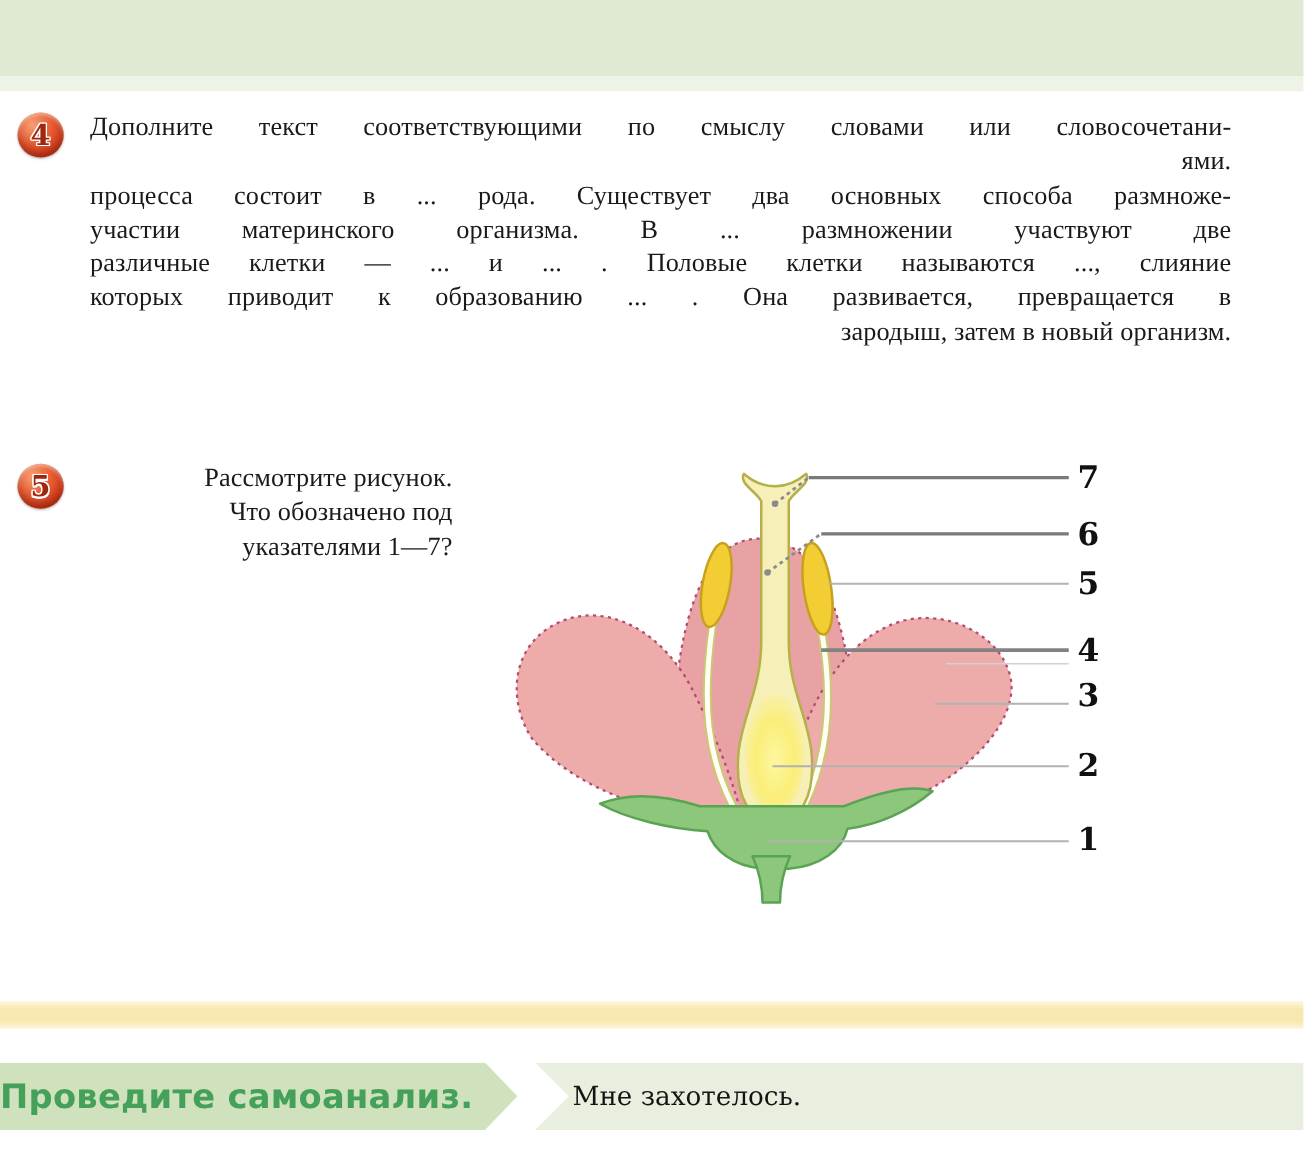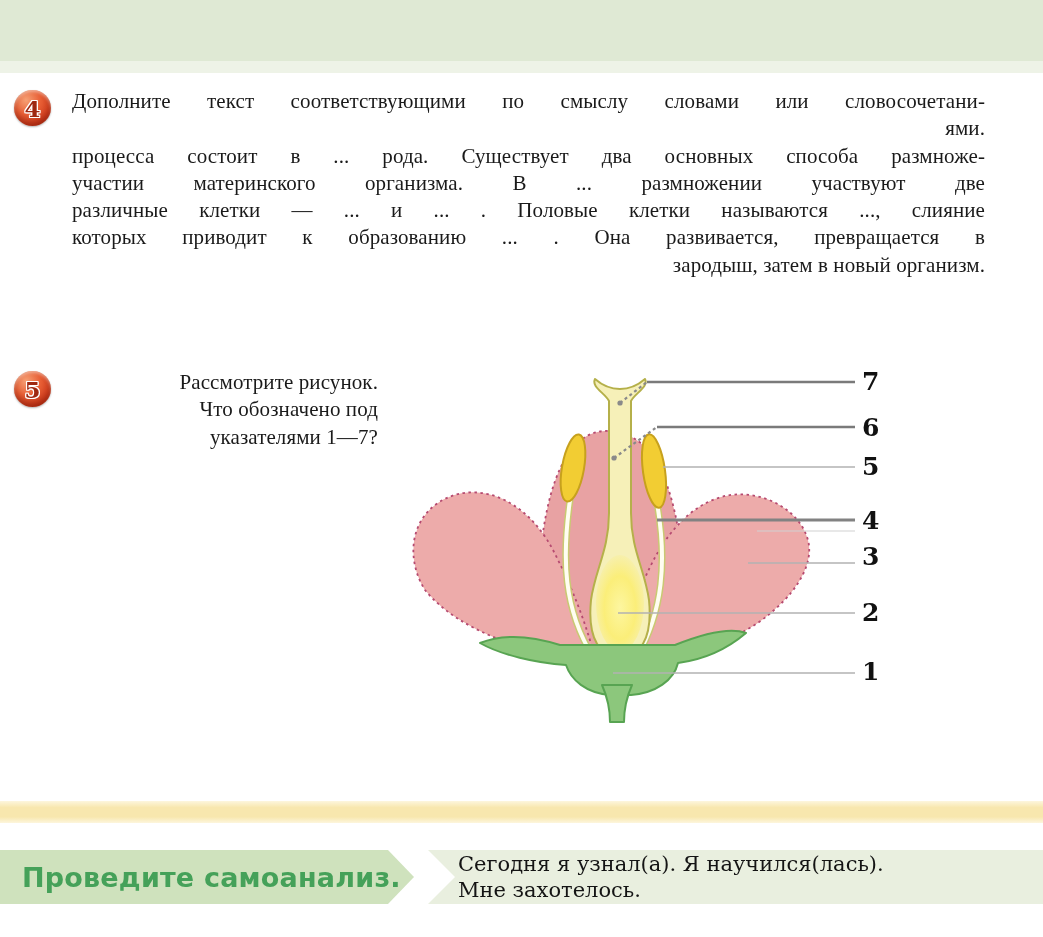--- a/index.html
+++ b/index.html
@@ -11,36 +11,36 @@
   .badge{position:absolute;width:37px;height:36px;border-radius:50%;
          background:radial-gradient(circle at 33% 28%,#f6a075 0%,#e85f35 40%,#cd3a1b 72%,#a82c11 100%);
          box-shadow:inset 0 -4px 6px rgba(110,18,4,.45), inset 0 2px 3px rgba(255,235,220,.55), 0 1px 2px rgba(0,0,0,.3);
          display:flex;align-items:center;justify-content:center;}
   .badge span{font-size:23px;font-weight:bold;color:#9e2710;line-height:1;
          text-shadow:-1px 0 0 #fff,1px 0 0 #fff,0 -1px 0 #fff,0 1px 0 #fff,
                      -1px -1px 0 #fff,1px 1px 0 #fff,1px -1px 0 #fff,-1px 1px 0 #fff;}
 
   .task-text{position:absolute;font-size:21px;line-height:27.3px;letter-spacing:.1px;font-family:Liberation Serif, serif;}
   .t4{left:72px;top:88px;width:913px;}
-  .t5{left:88px;top:369px;width:290px;}
+  .t5{left:72px;top:369px;width:290px;}
   .line{white-space:normal;text-align:right;}
   .jl{text-align:justify;text-align-last:justify;}
 
   .figure{position:absolute;left:405px;top:363px;width:500px;height:372px;}
   .figure svg{position:absolute;left:0;top:0;}
   .fig-num{position:absolute;left:457px;width:34px;height:30px;line-height:30px;
            font-size:25px;font-weight:bold;color:#111;}
 
   .yellow-band{position:absolute;left:0;top:801px;width:100%;height:22px;
            background:linear-gradient(#fdf6dd 0%,#f8e7ae 30%,#f8e7ae 72%,#fdf6dd 100%);}
 
   .selfcheck-left{position:absolute;left:0;top:850px;width:414px;height:54px;background:#cfe2bd;
            clip-path:polygon(0 0,calc(100% - 26px) 0,100% 50%,calc(100% - 26px) 100%,0 100%);
            display:flex;align-items:center;}
-  .selfcheck-left span{margin-left:22px;font-family:"DejaVu Sans","Liberation Sans",sans-serif;
+  .selfcheck-left span{font-family:"DejaVu Sans","Liberation Sans",sans-serif;
            font-size:27px;font-weight:bold;color:#45a159;letter-spacing:.2px;}
   .selfcheck-right{position:absolute;left:428px;top:850px;width:615px;height:54px;background:#e9efdf;
            clip-path:polygon(0 0,100% 0,100% 100%,0 100%,27px 50%);
            display:flex;flex-direction:column;justify-content:center;padding-left:30px;box-sizing:border-box;}
   .selfcheck-right div{font-size:21px;line-height:26px;color:#141414;}
 </style>
 </head>
 <body>
 
 <div class="page">
@@ -136,17 +136,16 @@
     <div class="fig-num" style="top:235px;">2</div>
     <div class="fig-num" style="top:294px;">1</div>
   </div>
 
   <div class="yellow-band"></div>
 
   <div class="selfcheck-left">
     <span>Проведите самоанализ.</span>
   </div>
   <div class="selfcheck-right">
-    <div>Сегодня я узнал(а). Я научился(лась).</div>
     <div>Мне захотелось.</div>
   </div>
 
 </div>
 
 </body></html>

